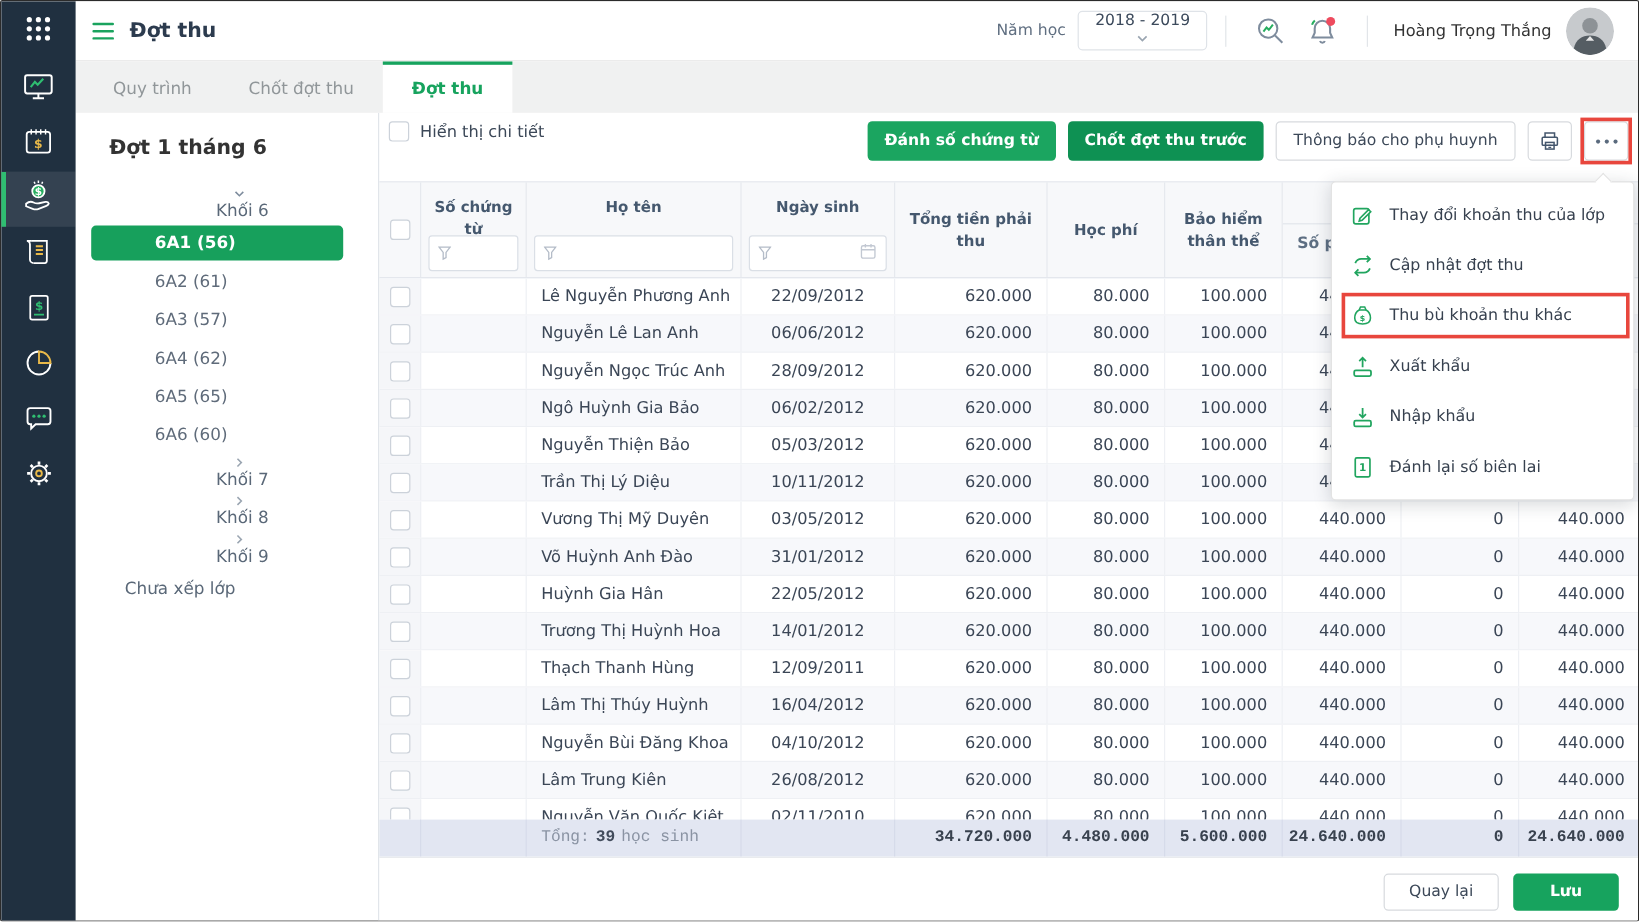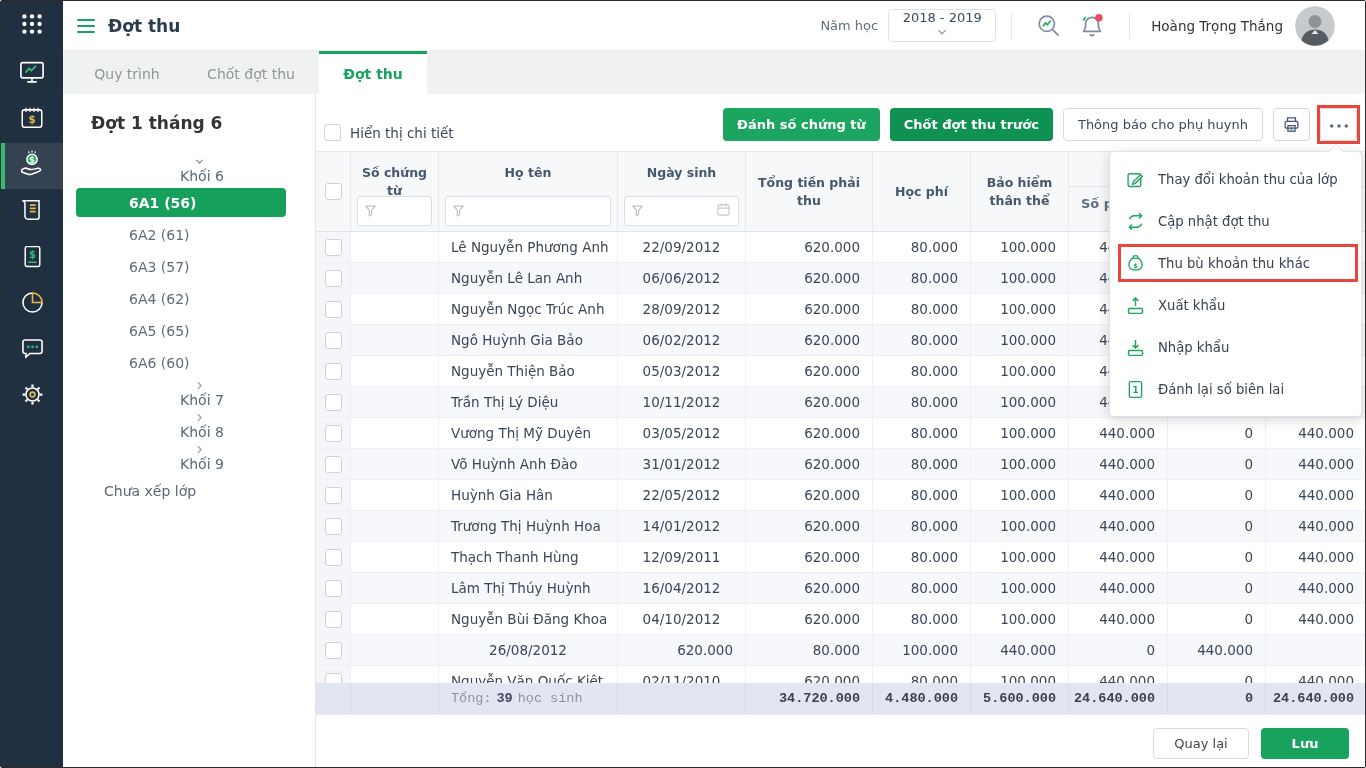--- a/index.html
+++ b/index.html
@@ -9,21 +9,21 @@
   
   .rail { position:absolute; left:0; top:0; width:62px; height:768px; background:#203040; z-index:10; }
   .rail-logo { height:50px; display:flex; align-items:center; justify-content:center; }
   .rail-item { height:46px; display:flex; align-items:center; justify-content:center; cursor:pointer; }
   .rail-item.active { background:rgba(255,255,255,.09); box-shadow:inset 4px 0 0 #2fbe71; }
 
   
   .topbar { position:absolute; left:62px; top:0; right:0; height:50px; background:#fff; border-bottom:1px solid #ebebeb; display:flex; align-items:center; z-index:5; }
   .hamburger { margin-left:13px; display:flex; align-items:center; cursor:pointer; }
   .page-title { font-size:17px; font-weight:700; color:#2c3b4e; margin-left:12px; }
-  .topbar-right { margin-left:auto; display:flex; align-items:center; padding-right:30px; }
+  .topbar-right { margin-left:auto; display:flex; align-items:center; padding-right:20px; }
   .year-label { color:#5f6e80; font-size:13px; margin-right:10px; }
   .year-select { width:108px; height:33px; border:1px solid #dfe3e8; border-radius:4px; display:flex; align-items:center; justify-content:space-between; padding:0 9px; font-size:13px; color:#3c4a5c; cursor:pointer; background:#fff;flex-direction:column; }
   .vdiv { width:1px; height:26px; background:#e2e5e9; margin:0 15px; }
   .icon-btn { margin:0 8px; display:flex; align-items:center; cursor:pointer; background:none; border:none; }
   .user-name { font-size:13.5px; color:#333; margin:0 12px 0 6px; white-space:nowrap; }
   .avatar { width:40px; height:40px; border-radius:50%; overflow:hidden; flex:0 0 auto; cursor:pointer; }
 
   
   .tabbar { position:absolute; left:62px; top:50px; right:0; height:43px; background:#f0f1f1; display:flex; padding-left:8px; z-index:4; }
   .tab { height:43px; display:flex; align-items:center; justify-content:center; font-size:14px; color:#909699; cursor:pointer; border-top:3px solid transparent; }
@@ -36,21 +36,21 @@
   .tree-list { margin-top:22px; }
   .tree-row { height:32px; display:flex; align-items:center; font-size:14px; color:#5a6878; cursor:pointer; }
   .tree-row .chev { width:13px; display:flex; margin-right:6px; }
   .tree-group { padding-left:26px;flex-direction:column; }
   .tree-class { padding-left:66px; color:#5f6b7a; }
   .tree-class.selected { margin:1px 29px 2px 13px; height:29px; padding-left:53px; background:#17a05c; color:#fff; font-weight:600; border-radius:4px; }
   .tree-leaf { padding-left:41px; }
 
   
   .content { position:absolute; left:315px; top:93px; right:0; bottom:0; background:#fff; }
-  .toolbar { position:absolute; left:0; right:0; top:7px; height:40px; display:flex; align-items:flex-end; padding:0 8px; }
+  .toolbar { position:absolute; left:0; right:0; top:7px; height:40px; display:flex; align-items:flex-start; padding:0 8px; }
   .chk-wrap { display:flex; align-items:center; gap:9px; font-size:13.5px; color:#3c4858; cursor:pointer; }
   .checkbox { width:17px; height:17px; border:1.5px solid #ccd2da; border-radius:3px; background:#fff; flex:0 0 auto; }
   .toolbar-buttons { margin-left:auto; display:flex; align-items:center; gap:10px; }
   .btn { height:33px; border-radius:4px; font-size:13px; padding:0 14px; cursor:pointer; border:none; white-space:nowrap; font-family:inherit; }
   .btn.green  { background:#1ba560; color:#fff; font-weight:700; }
   .btn.dgreen { background:#0e9153; color:#fff; font-weight:700; }
   .btn.white  { background:#fff; color:#3c4858; border:1px solid #d7dade; }
   .btn.iconb  { width:37px; display:flex; align-items:center; justify-content:center; background:#fff; border:1px solid #d7dade; padding:0; }
   .btn-dots   { position:relative; width:36px; }
   .annot-frame { position:absolute; inset:-4px; border:3px solid #e8463d; pointer-events:none; z-index:50; }
@@ -532,20 +532,21 @@
             <div class="cell num">100.000</div>
             <div class="cell num">440.000</div>
             <div class="cell num">0</div>
             <div class="cell num">440.000</div>
           </div>
           <div class="row">
             <div class="cell cbc">
               <span class="checkbox"></span>
             </div>
             <div class="cell"></div>
+            <div class="cell left">Lâm Trung Kiên</div>
             <div class="cell center">26/08/2012</div>
             <div class="cell num">620.000</div>
             <div class="cell num">80.000</div>
             <div class="cell num">100.000</div>
             <div class="cell num">440.000</div>
             <div class="cell num">0</div>
             <div class="cell num">440.000</div>
           </div>
           <div class="row">
             <div class="cell cbc">

